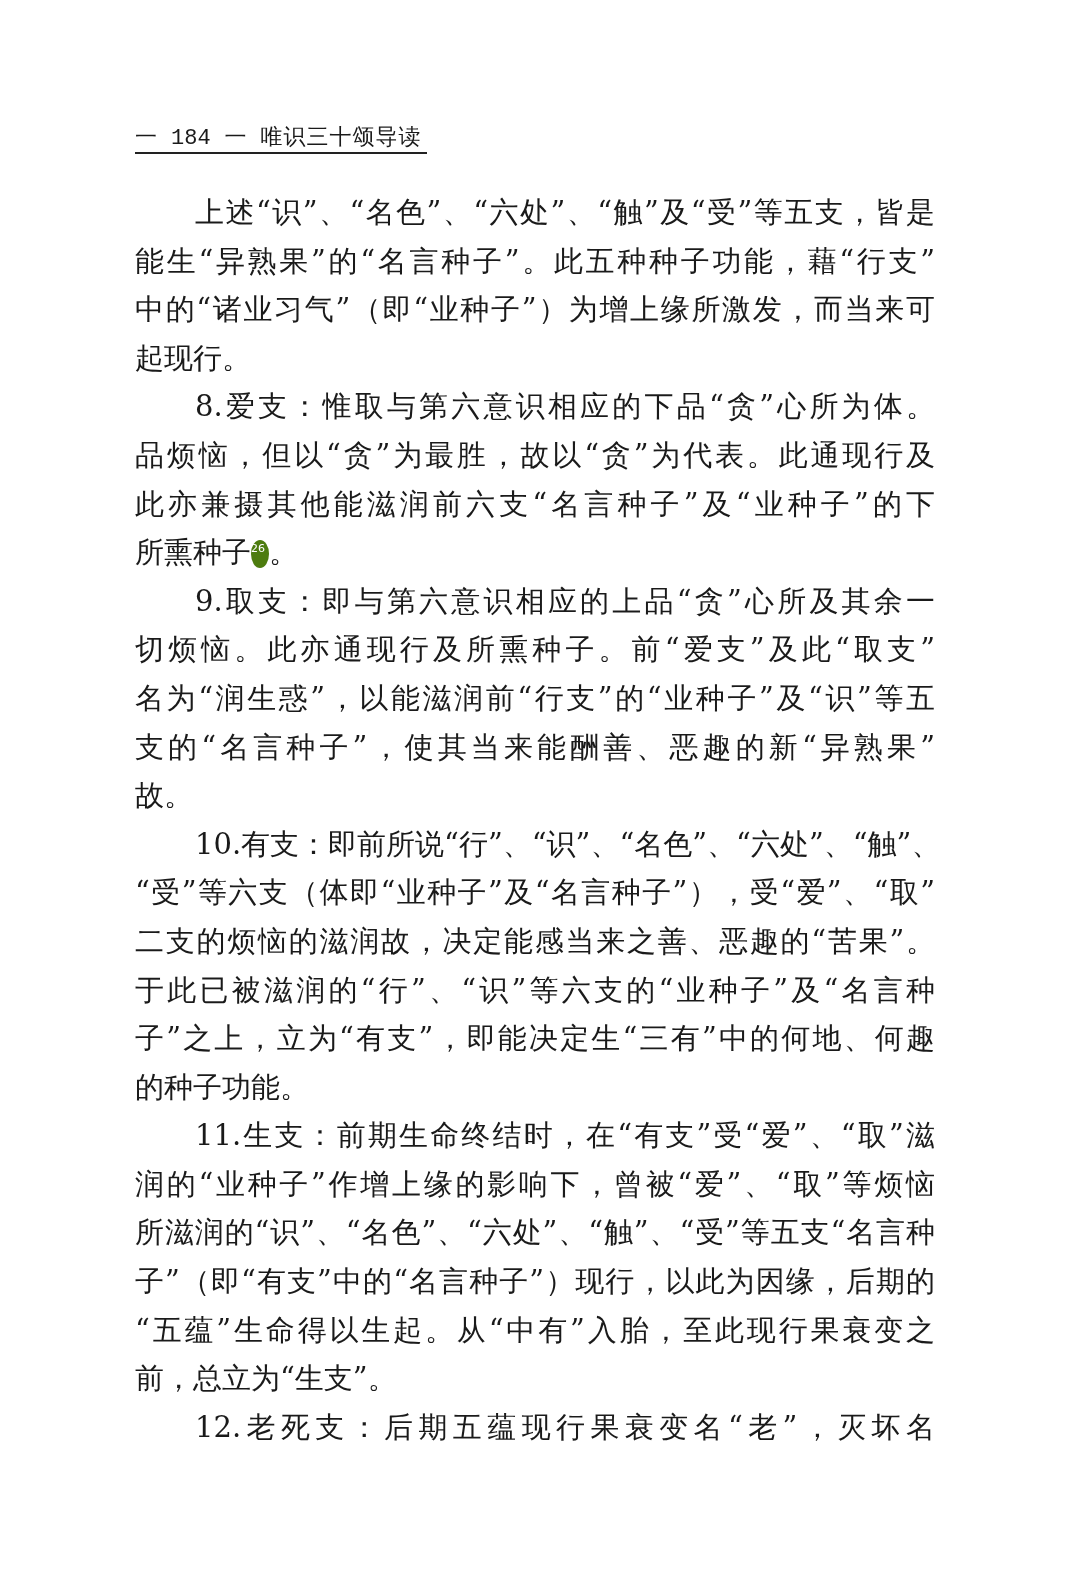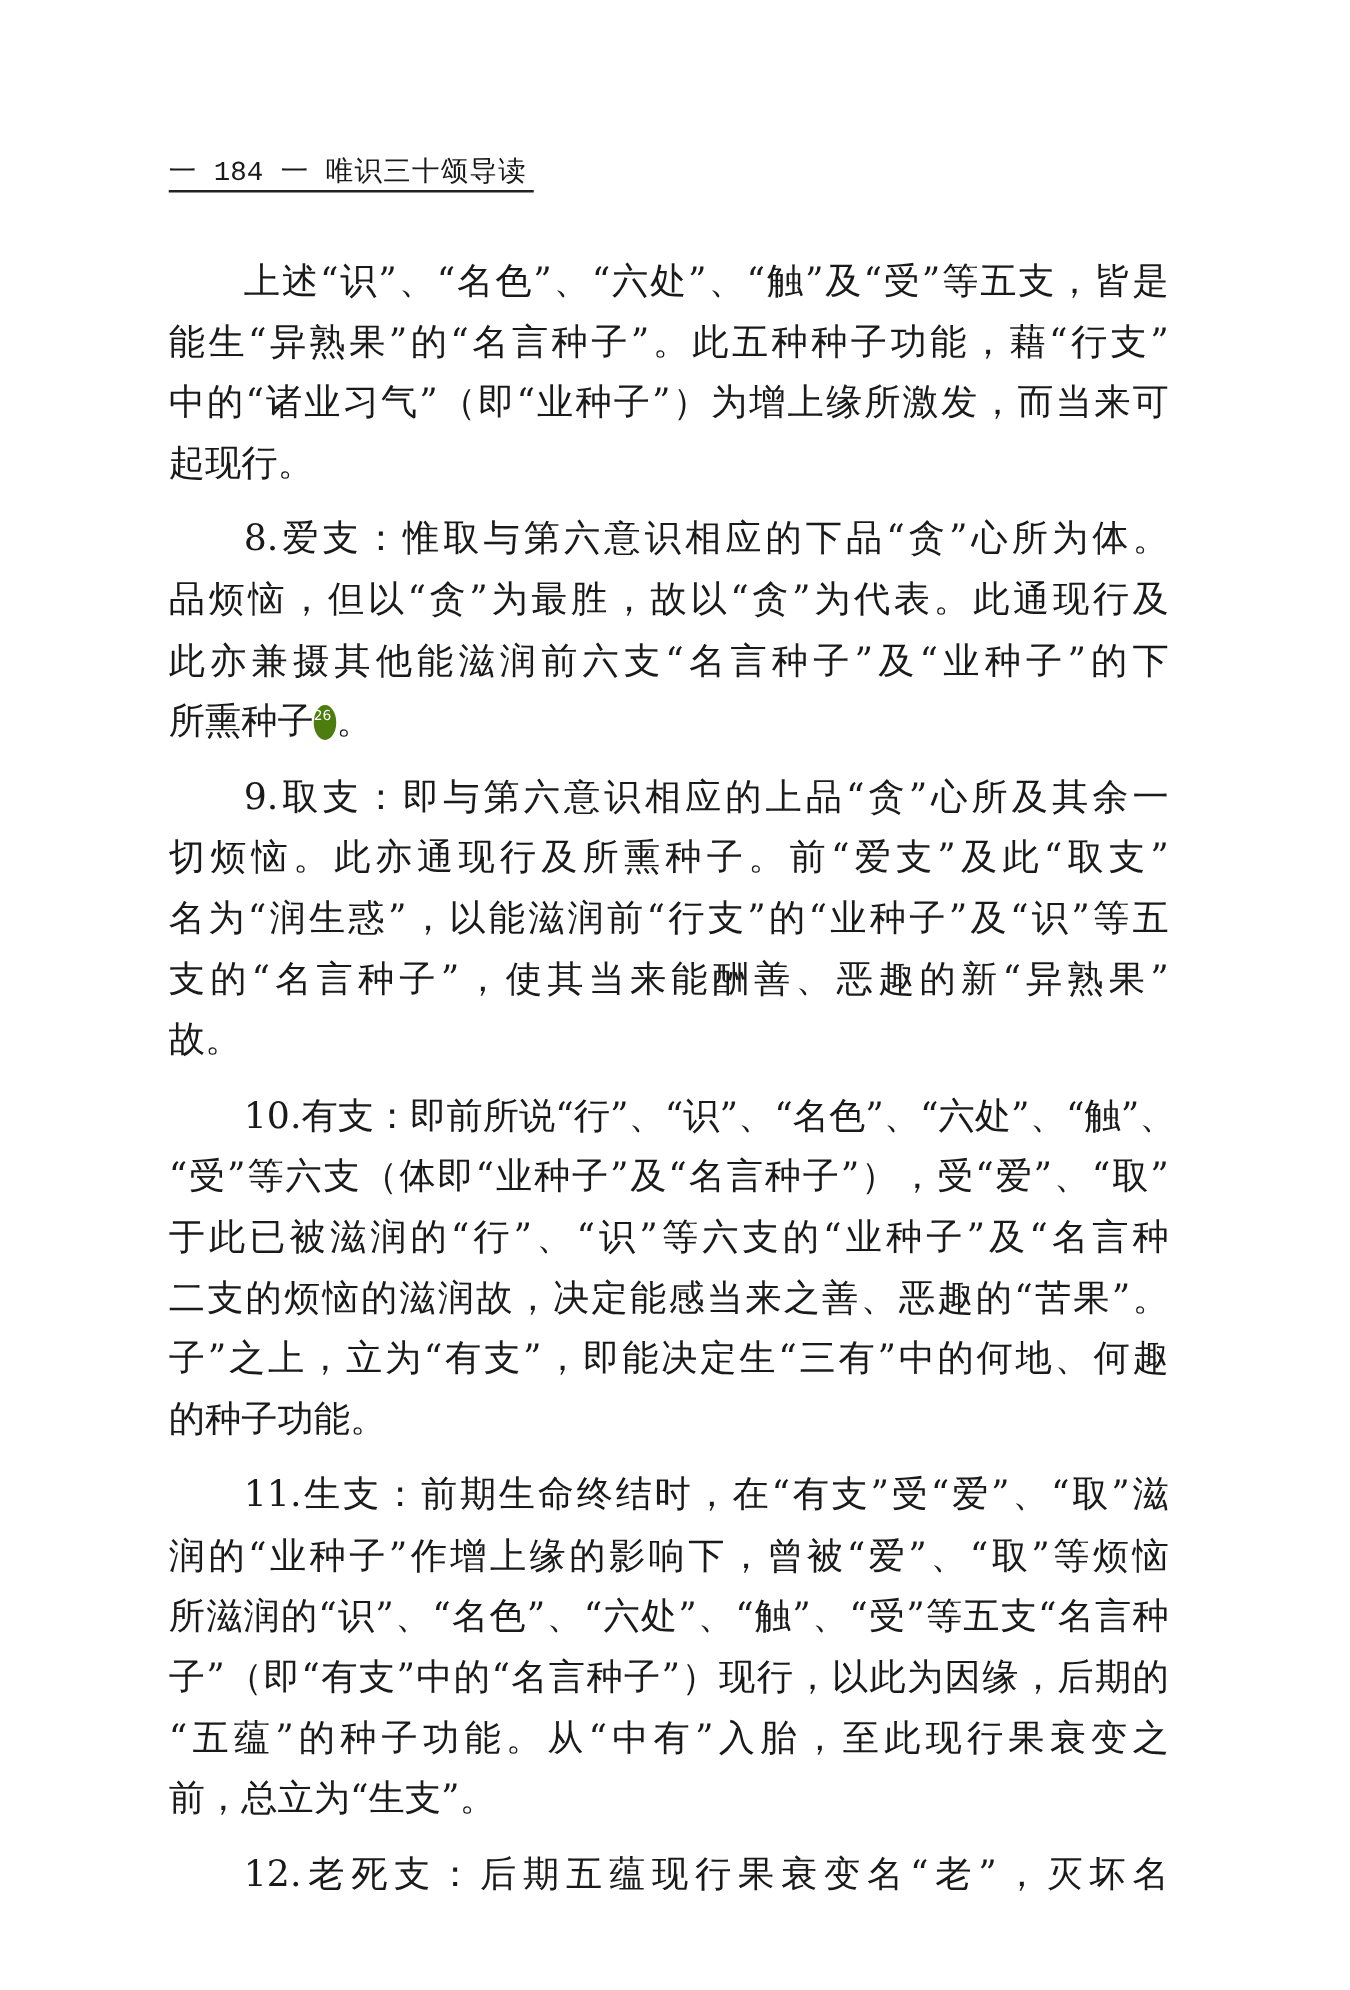--- a/index.html
+++ b/index.html
@@ -8,21 +8,21 @@
   .header { position:absolute; left:135px; top:122px; width:292px; height:30px;
             border-bottom:2px solid #222; font-size:22px; line-height:30px;
             white-space:nowrap; }
   .header .dash { display:inline-block; }
   .header .pnum { font-family:Liberation Mono, monospace; font-size:22px; margin:0 14px; }
   .header .title { margin-left:14px; font-family:Liberation Serif, serif; font-size:22px; letter-spacing:1px; }
   .body { position:absolute; left:135px; top:188px; width:800px; }
   .line { height:48.6px; line-height:48.6px; font-size:29px; white-space:nowrap;
           text-align:justify; text-align-last:justify; letter-spacing:0px; overflow:visible; }
   .line.last { text-align-last:left; }
-  .line.indent { padding-left:60px;margin-top:12px; }
+  .line.indent { padding-left:60px; }
   .fn { font-size:15px; vertical-align:super; line-height:0; display:inline-block;
         border-radius:50%; background:#4d7c0f; color:#fff; width:18px; height:28px; text-align:center; line-height:18px; font-family:"DejaVu Sans", sans-serif; font-size:11px; }
 </style>
 </head>
 <body>
 
 <div class="header">
   <span class="dash">一</span><span class="pnum">184</span><span class="dash">一</span><span class="title">唯识三十颂导读</span>
 </div>
 
@@ -46,31 +46,31 @@
     <div class="line indent">9.取支：即与第六意识相应的上品“贪”心所及其余一</div>
     <div class="line">切烦恼。此亦通现行及所熏种子。前“爱支”及此“取支”</div>
     <div class="line">名为“润生惑”，以能滋润前“行支”的“业种子”及“识”等五</div>
     <div class="line">支的“名言种子”，使其当来能酬善、恶趣的新“异熟果”</div>
     <div class="line last">故。</div>
   </div>
 
   <div>
     <div class="line indent">10.有支：即前所说“行”、“识”、“名色”、“六处”、“触”、</div>
     <div class="line">“受”等六支（体即“业种子”及“名言种子”），受“爱”、“取”</div>
+    <div class="line">二支的烦恼的滋润故，决定能感当来之善、恶趣的“苦果”。</div>
     <div class="line">于此已被滋润的“行”、“识”等六支的“业种子”及“名言种</div>
-    <div class="line">二支的烦恼的滋润故，决定能感当来之善、恶趣的“苦果”。</div>
     <div class="line">子”之上，立为“有支”，即能决定生“三有”中的何地、何趣</div>
     <div class="line last">的种子功能。</div>
   </div>
 
   <div>
     <div class="line indent">11.生支：前期生命终结时，在“有支”受“爱”、“取”滋</div>
     <div class="line">润的“业种子”作增上缘的影响下，曾被“爱”、“取”等烦恼</div>
     <div class="line">所滋润的“识”、“名色”、“六处”、“触”、“受”等五支“名言种</div>
     <div class="line">子”（即“有支”中的“名言种子”）现行，以此为因缘，后期的</div>
-    <div class="line">“五蕴”的种子功能。从“中有”入胎，至此现行果衰变之</div>
+    <div class="line">“五蕴”生命得以生起。从“中有”入胎，至此现行果衰变之</div>
     <div class="line last">前，总立为“生支”。</div>
   </div>
 
   <div>
     <div class="line indent">12.老死支：后期五蕴现行果衰变名“老”，灭坏名</div>
   </div>
 </div>
 
 </body></html>

